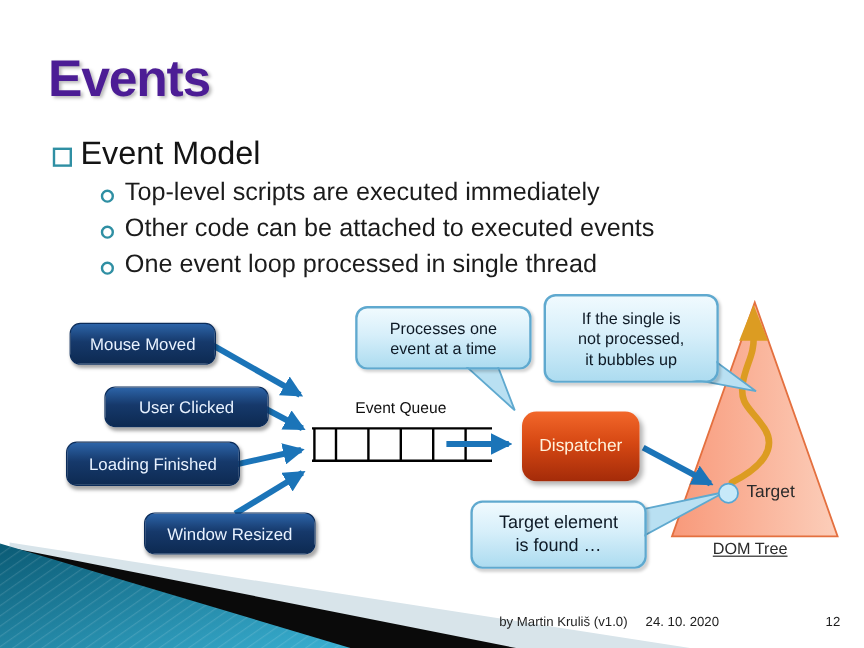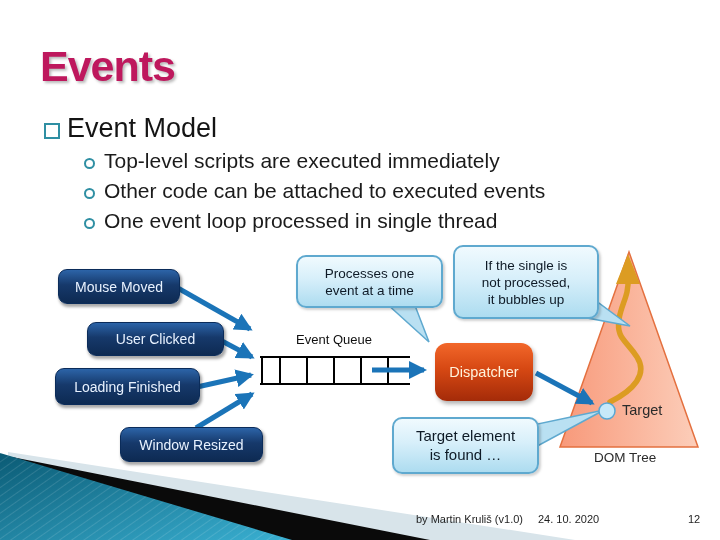--- a/index.html
+++ b/index.html
@@ -1,21 +1,21 @@
 <!DOCTYPE html>
 <html><head>
 <meta charset="utf-8">
 <style>
   html,body{margin:0;padding:0;background:#ffffff;}
   .slide{position:relative;width:720px;height:540px;background:#ffffff;overflow:hidden;
          font-family:"Liberation Sans", sans-serif;}
   .abs{position:absolute;}
   svg.layer{position:absolute;left:0;top:0;z-index:0;}
 
-  .title{left:40px;top:42px;font-size:43px;font-weight:700;color:#be185d;
+  .title{left:40px;top:42px;font-size:43px;font-weight:700;color:#4c1d95;
          letter-spacing:-1px;text-shadow:2px 2px 3px rgba(0,0,0,0.28);z-index:2;}
 
   .heading-row{left:44px;top:113px;display:flex;align-items:center;z-index:2;}
   .sq-bullet{width:12px;height:12px;border:2px solid #2f8fa3;margin-right:7px;margin-top:4px;}
   .heading-text{font-size:27px;font-weight:500;color:#141414;}
 
   .bullet-list{left:84px;top:149px;z-index:2;}
   .bullet-item{display:flex;align-items:flex-start;height:30px;}
   .dot-bullet{width:7px;height:7px;border:2px solid #2f8fa3;border-radius:50%;
               margin:9px 9px 0 0;flex:none;}
@@ -38,21 +38,21 @@
   .callout-bubbles{left:453px;top:245px;width:142px;height:70px;}
   .callout-target{left:392px;top:417px;width:143px;height:53px;font-size:15px;}
 
   .dispatcher{left:435px;top:343px;width:98px;height:58px;display:flex;align-items:center;
               justify-content:center;z-index:2;border-radius:12px;color:#fff3dc;font-size:14.5px;
               background:linear-gradient(180deg,#f2672a 0%,#d64813 45%,#a42b09 100%);
               box-shadow:2px 3px 4px rgba(0,0,0,0.3);}
 
   .queue-label{left:288px;top:332px;width:92px;text-align:center;font-size:13px;color:#101010;z-index:2;}
   .target-label{left:622px;top:402px;font-size:14.5px;color:#2b2b2b;z-index:2;}
-  .dom-label{left:594px;top:450px;font-size:13.5px;color:#2b2b2b;z-index:2;}
+  .dom-label{left:594px;top:450px;font-size:13.5px;color:#2b2b2b;z-index:2;text-decoration:underline;}
 
   .footer{font-size:11px;color:#1f1f1f;z-index:2;}
   .footer-author{left:416px;top:513px;}
   .footer-date{left:538px;top:513px;text-align:center;}
   .footer-page{left:688px;top:513px;}
 </style>
 </head>
 <body>
 
 <div class="slide">

